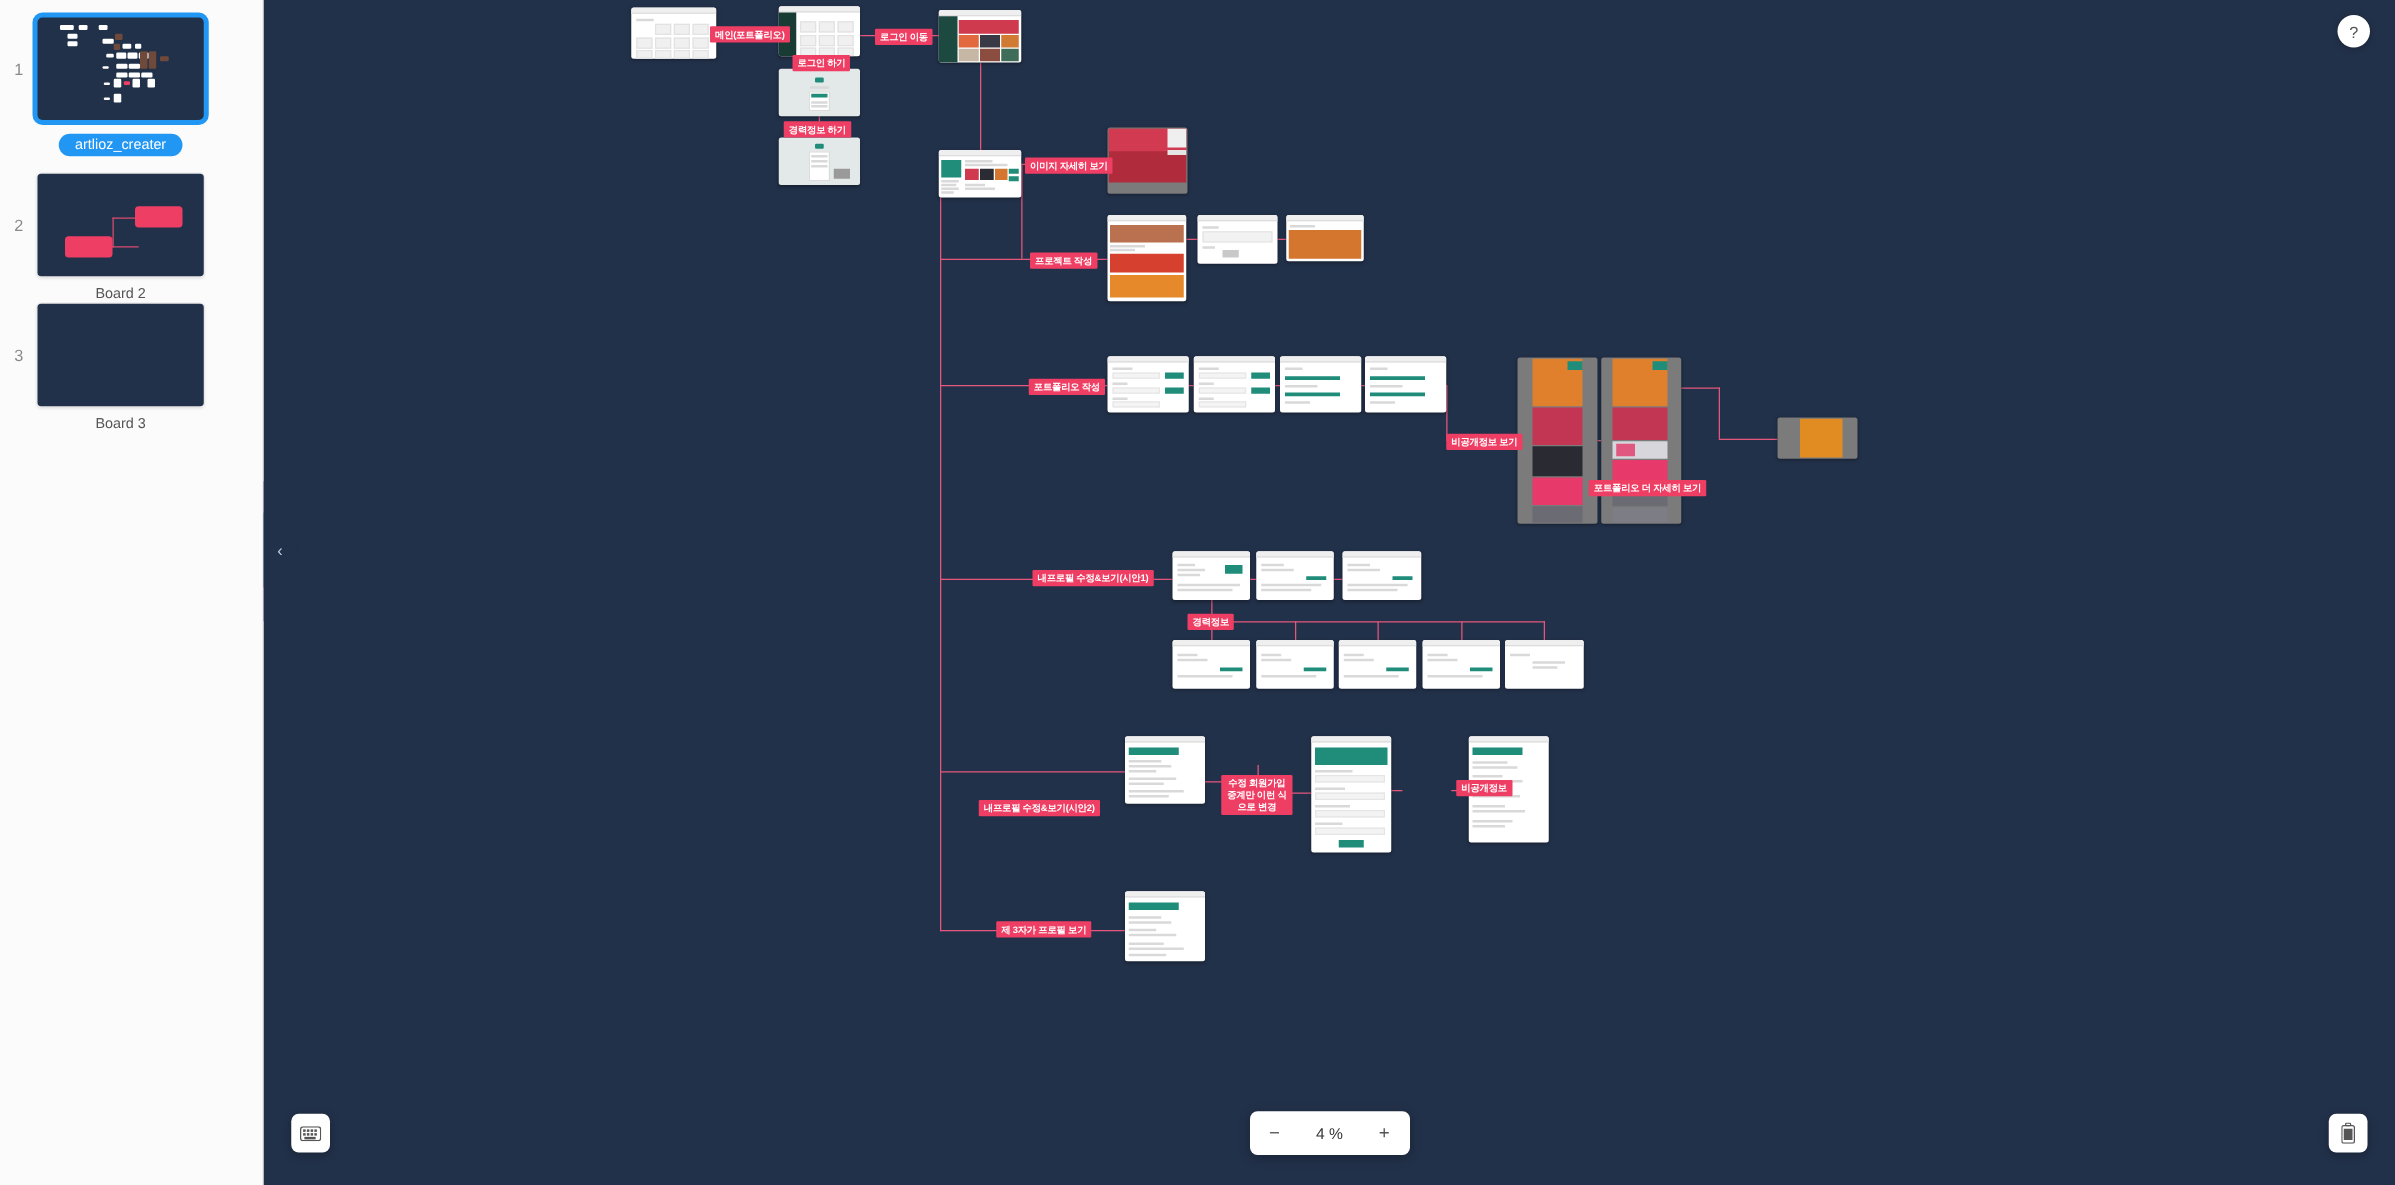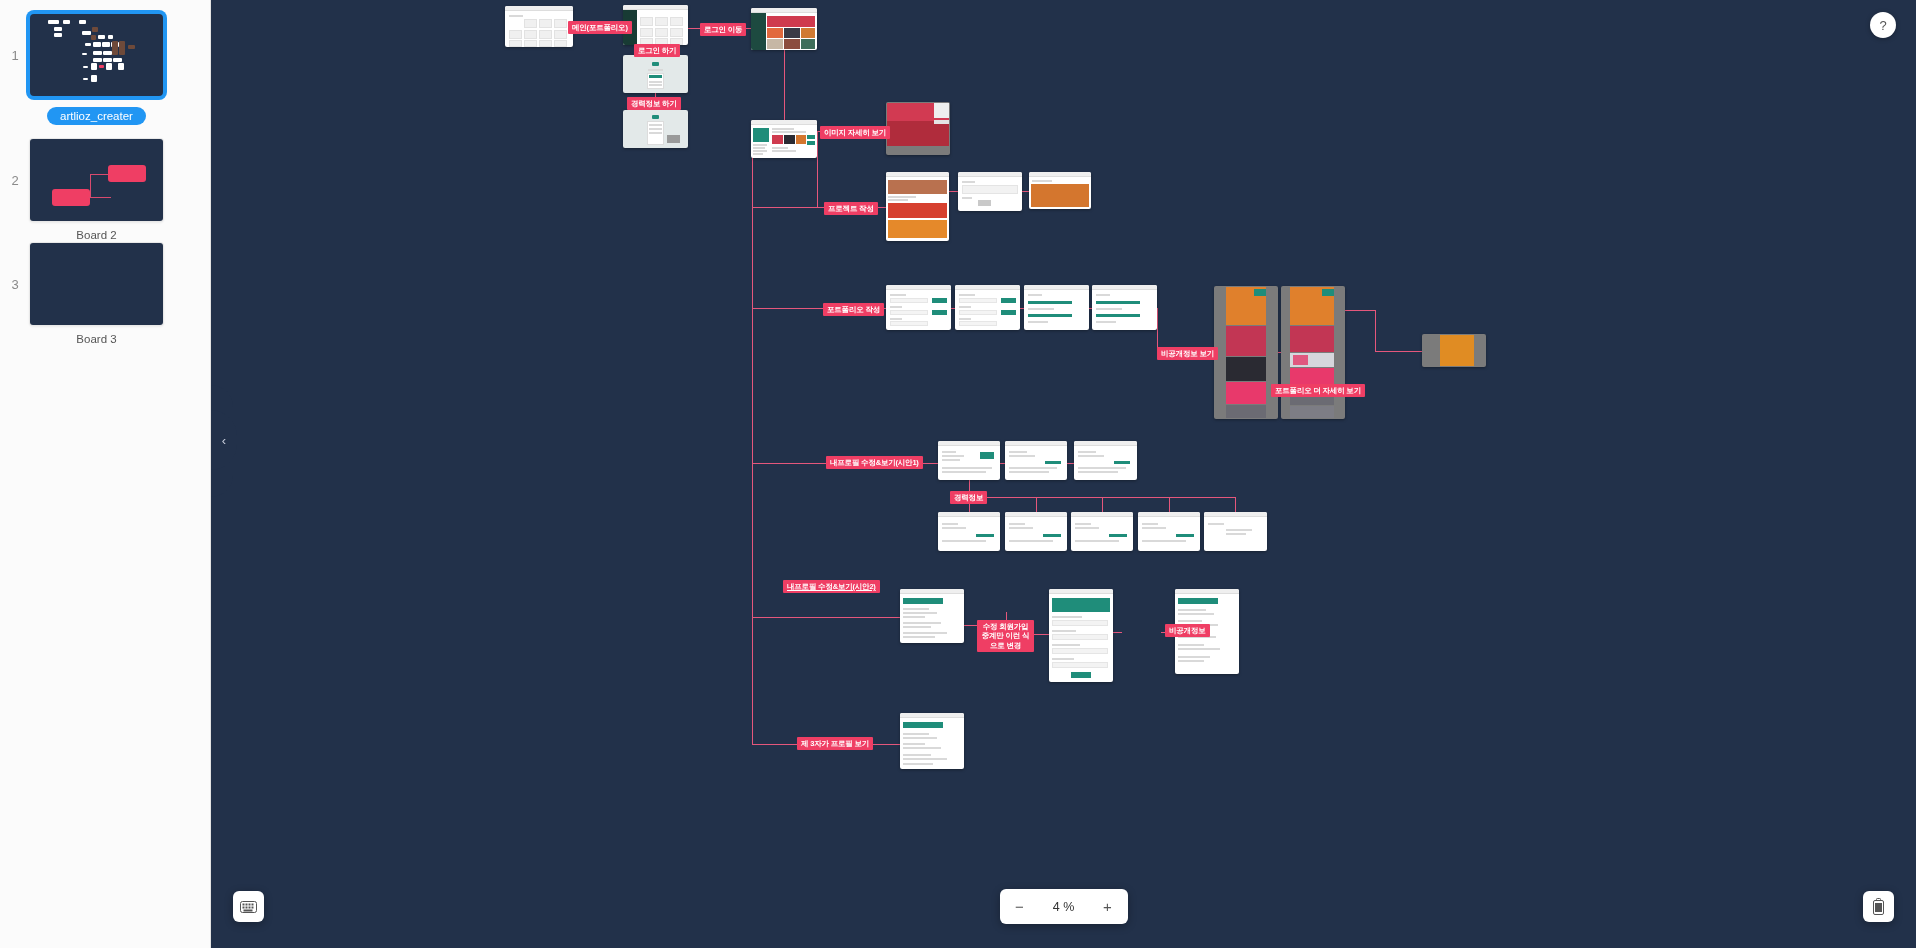--- a/index.html
+++ b/index.html
@@ -589,21 +589,21 @@
     <div class="label" style="left:489px;top:23px;">로그인 이동</div>
     <div class="label" style="left:423px;top:44px;">로그인 하기</div>
     <div class="label" style="left:416px;top:97px;">경력정보 하기</div>
     <div class="label" style="left:609px;top:126px;">이미지 자세히 보기</div>
     <div class="label" style="left:613px;top:202px;">프로젝트 작성</div>
     <div class="label" style="left:612px;top:303px;">포트폴리오 작성</div>
     <div class="label" style="left:946px;top:347px;">비공개정보 보기</div>
     <div class="label" style="left:1060px;top:344px;margin-top:40px;">포트폴리오 더 자세히 보기</div>
     <div class="label" style="left:575px;top:456px;margin-left:40px;">내프로필 수정&amp;보기(시안1)</div>
     <div class="label" style="left:739px;top:491px;">경력정보</div>
-    <div class="label" style="left:572px;top:580px;text-decoration:underline;">내프로필 수정&amp;보기(시안2)</div>
+    <div class="label" style="left:572px;top:640px;">내프로필 수정&amp;보기(시안2)</div>
     <div class="label multi" style="left:766px;top:620px;">수정 회원가입 중계만 이런 식으로 변경</div>
     <div class="label" style="left:910px;top:624px;margin-left:44px;">비공개정보</div>
     <div class="label" style="left:586px;top:737px;">제 3자가 프로필 보기</div>
 
     <div id="help-btn">
       <span>?</span>
     </div>
 
     <div class="corner-btn" id="kbd-btn">
       <svg width="17" height="12" viewBox="0 0 17 12">

